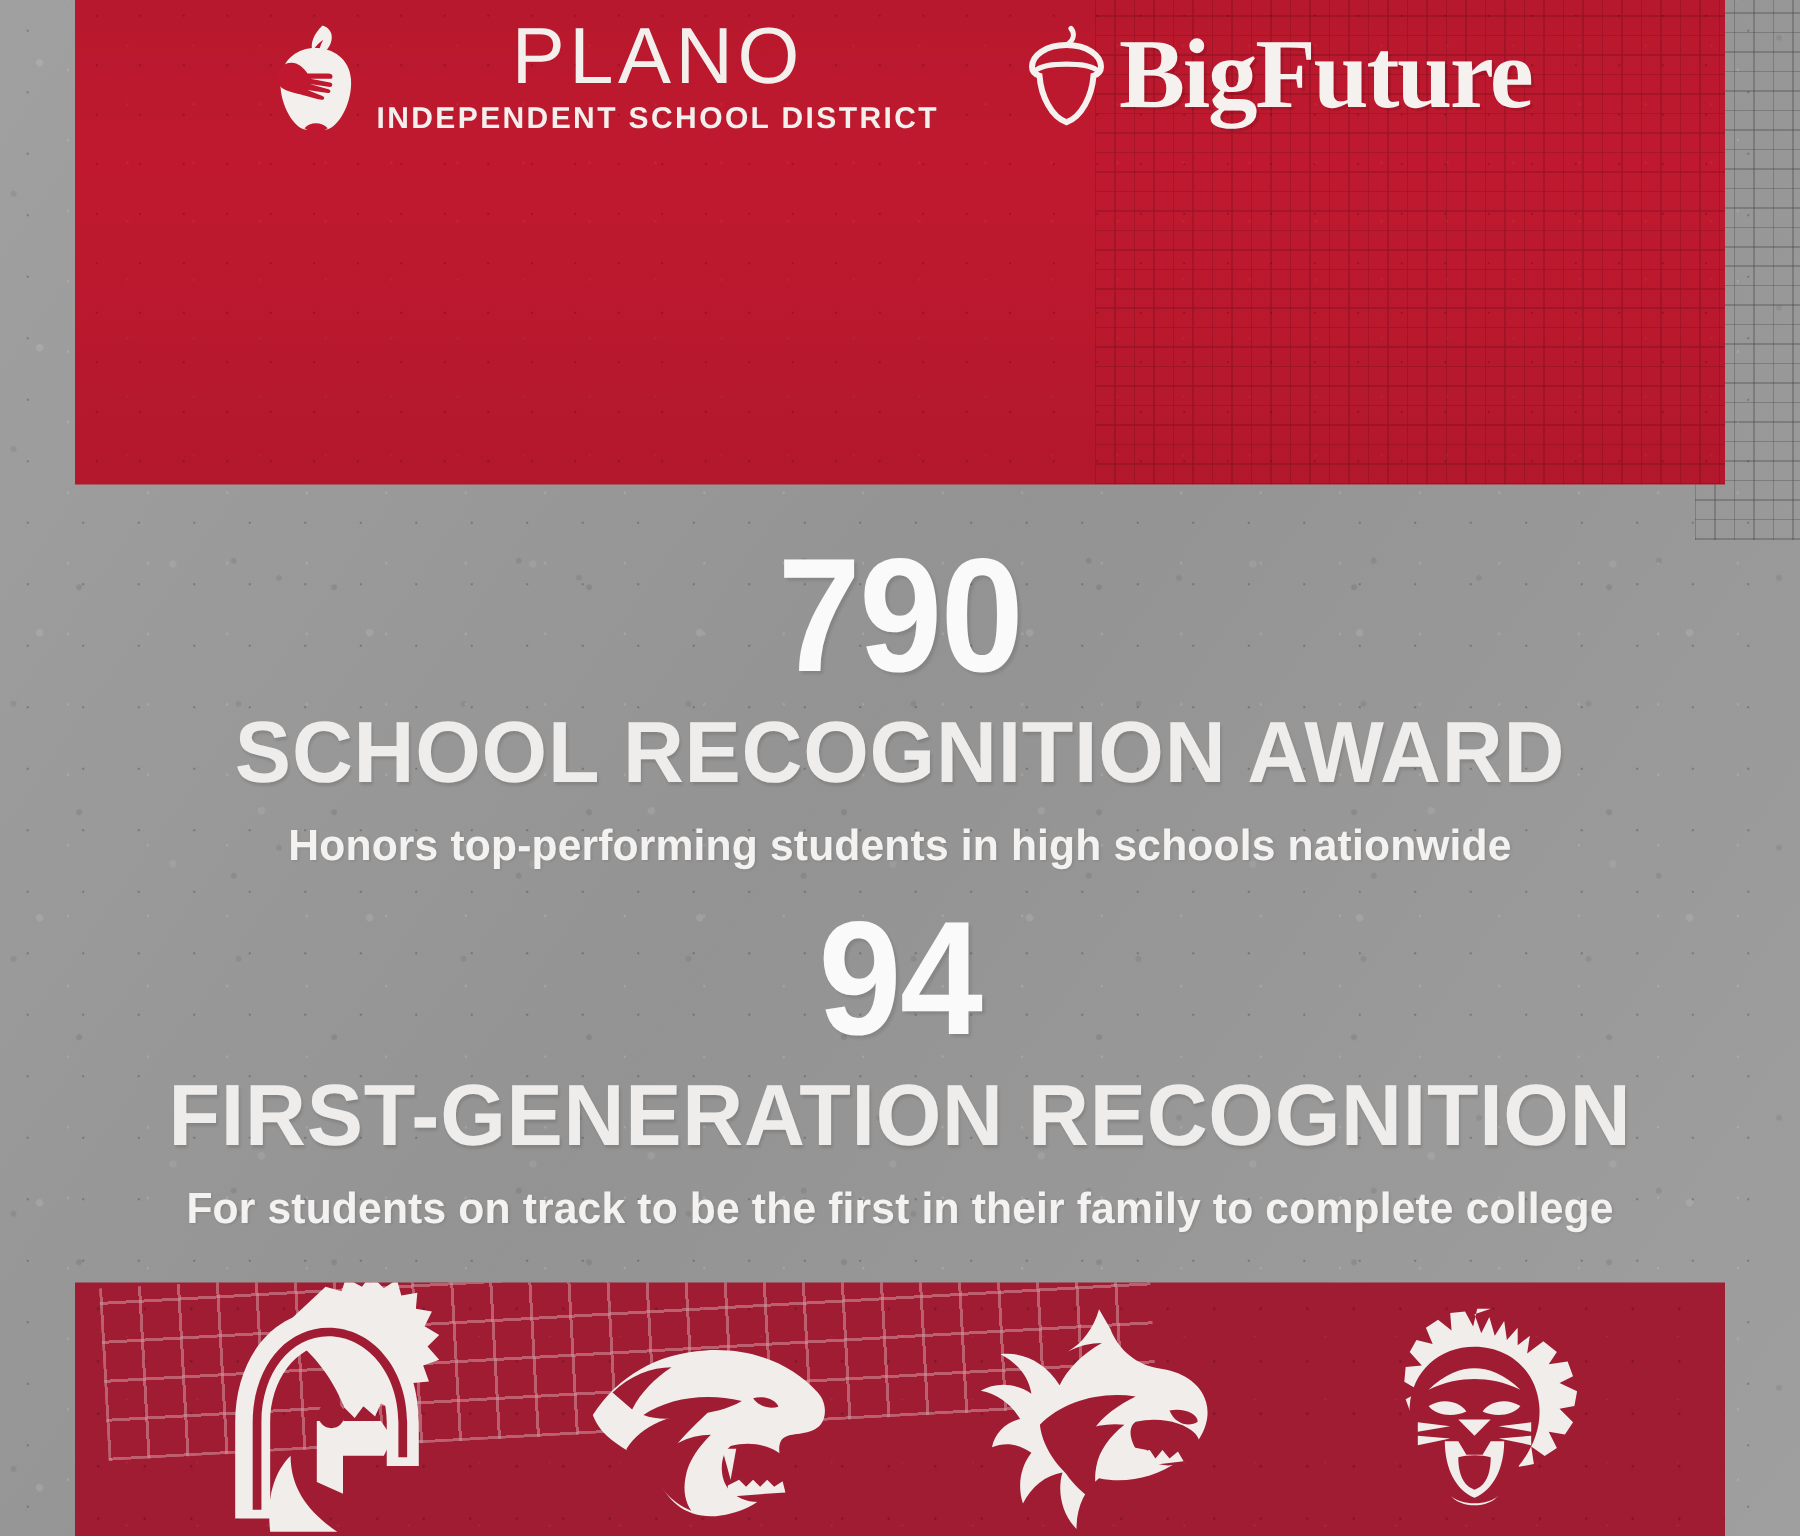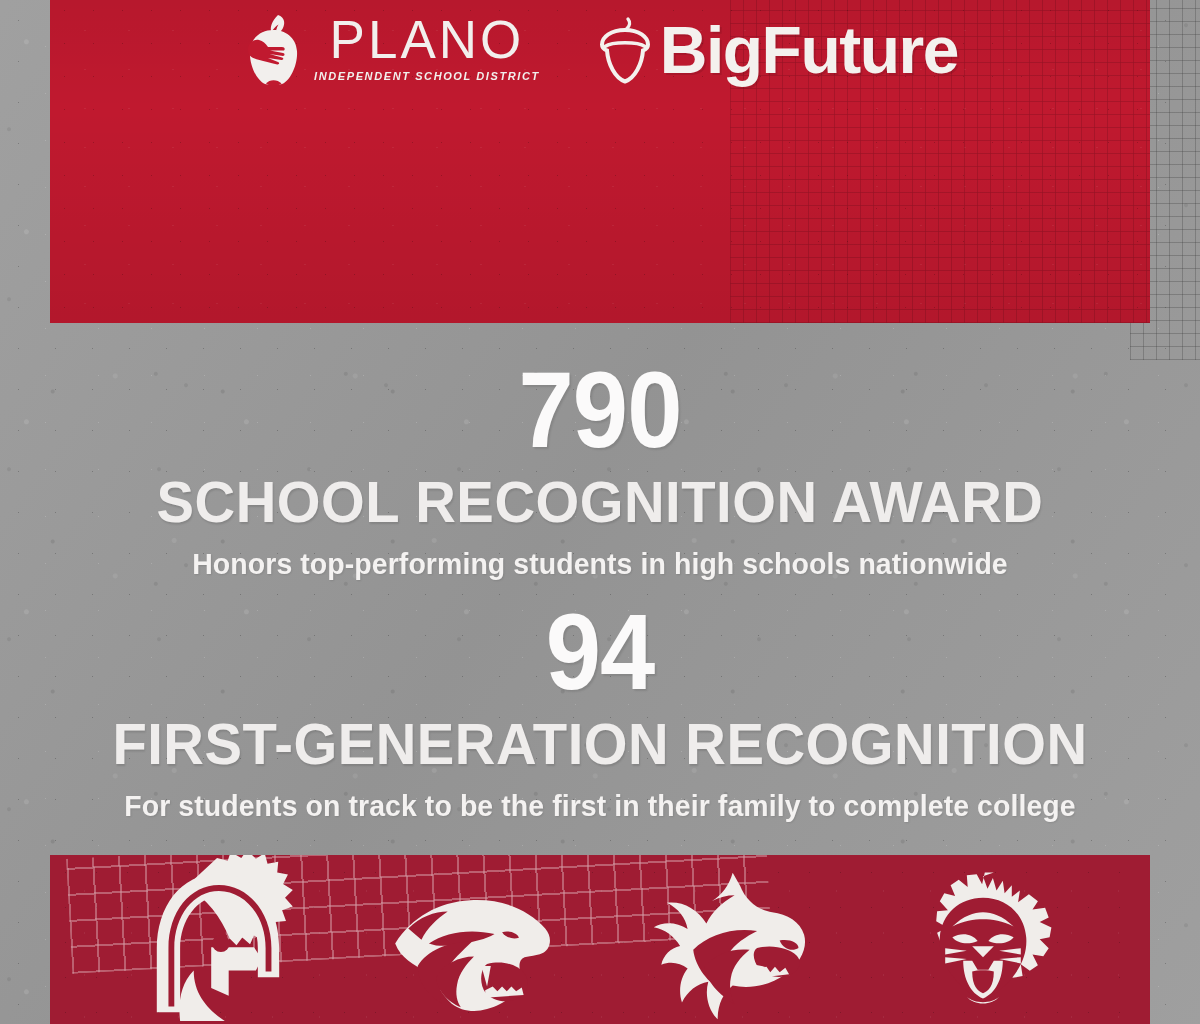--- a/index.html
+++ b/index.html
@@ -109,21 +109,21 @@
     width: 1100px;
     height: 92px;
     display: flex;
     align-items: center;
     justify-content: center;
     gap: 58px;
   }
 
   .plano-logo {
     display: flex;
-    align-items: flex-start;
+    align-items: flex-end;
     gap: 10px;
   }
   .plano-apple {
     width: 62px;
     height: 74px;
     flex: 0 0 auto;
   }
   .plano-words {
     display: flex;
     flex-direction: column;
@@ -133,41 +133,40 @@
   .plano-name {
     font-family: "Liberation Sans", sans-serif;
     font-size: 53px;
     font-weight: 400;
     letter-spacing: 3px;
     color: #f2efed;
     line-height: 1;
   }
   .plano-sub {
     font-family: "Liberation Sans", sans-serif;
-    font-size: 11px;
+    font-size: 20px;
     font-weight: 700;
     letter-spacing: 1.6px;
     color: #f2efed;
     margin-top: 5px;
     white-space: nowrap;
-    font-style: italic;
   }
 
   .bigfuture-logo {
     display: flex;
     align-items: center;
     gap: 8px;
   }
   .acorn {
     width: 54px;
     height: 68px;
     flex: 0 0 auto;
   }
   .bigfuture-word {
-    font-family: Liberation Sans, sans-serif;
+    font-family: Liberation Serif, serif;
     font-size: 66px;
     font-weight: bold;
     color: #f4f1ee;
     letter-spacing: -1.5px;
     line-height: 1;
     text-shadow: 2px 2px 0 rgba(0,0,0,0.10);
   }
 
   
   .headline {

